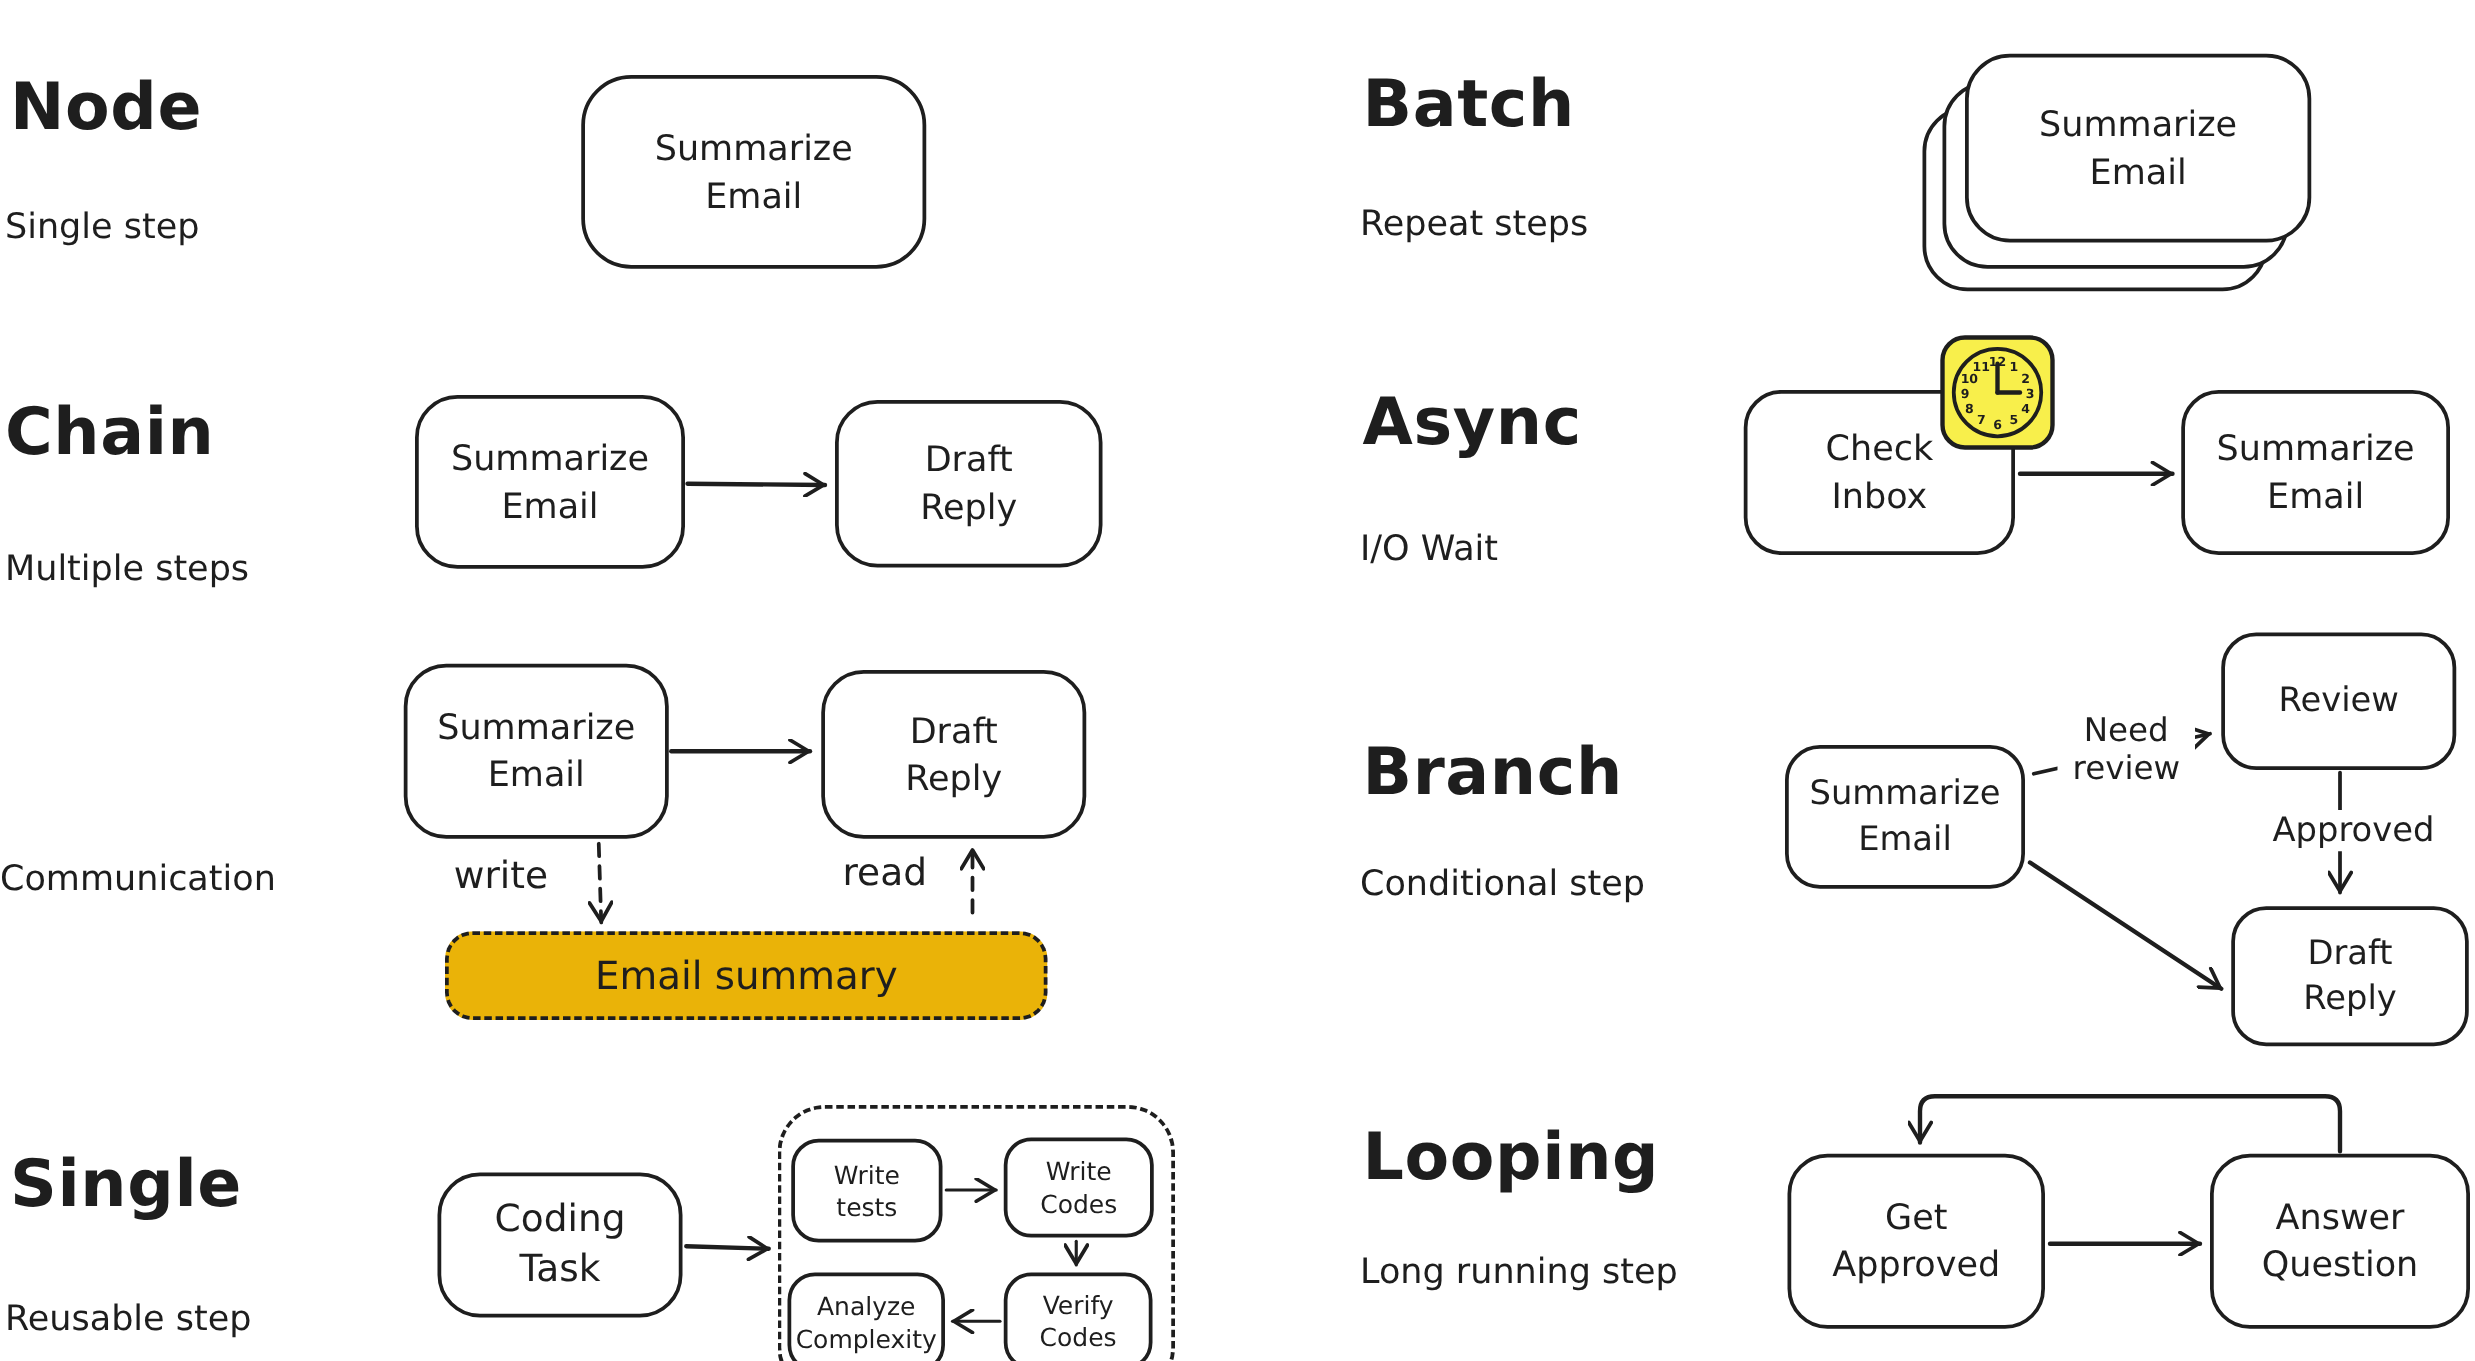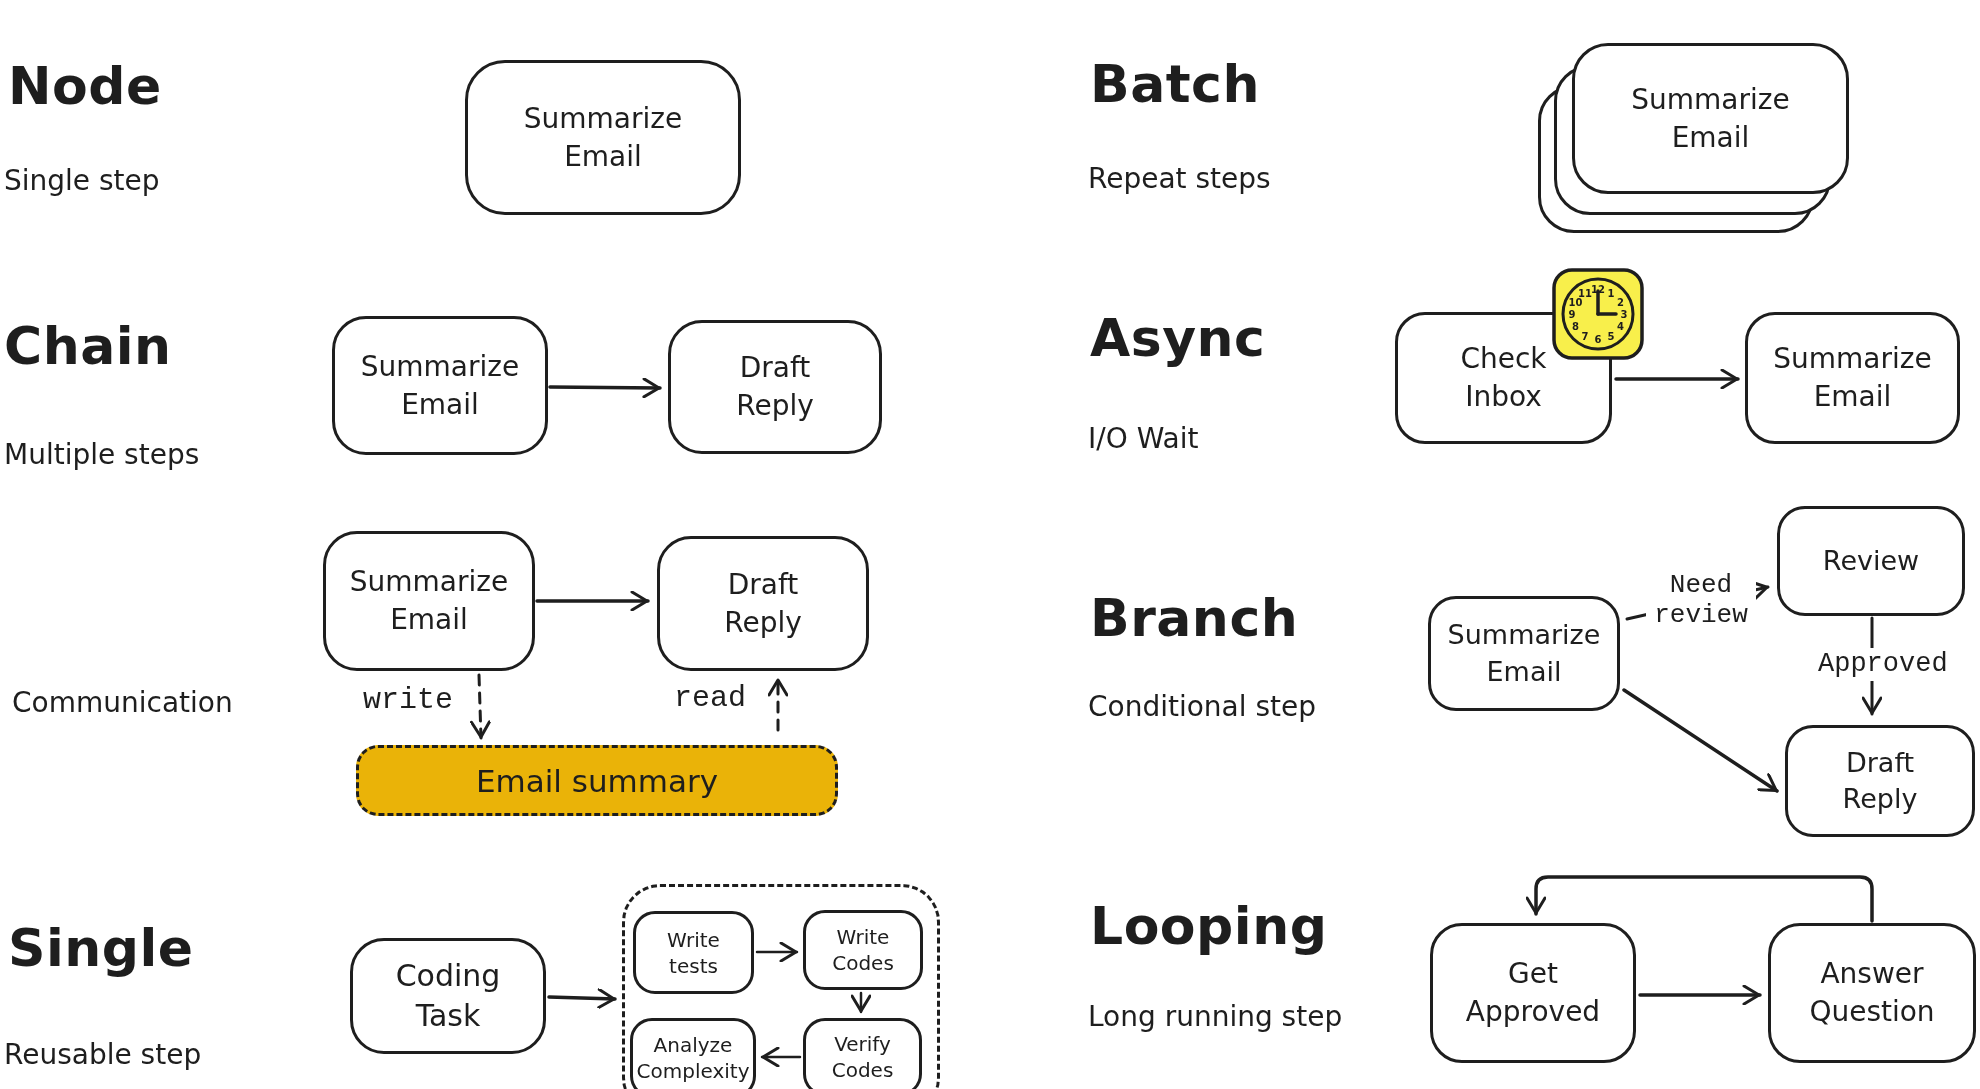--- a/index.html
+++ b/index.html
@@ -25,21 +25,21 @@
     position:absolute;box-sizing:border-box;background:#eab308;
     border:3px dashed #1e1e1e;border-radius:22px;
     display:flex;align-items:center;justify-content:center;text-align:center;
     font-size:31px;z-index:1;
   }
   .nest-frame{
     position:absolute;box-sizing:border-box;
     border:3px dashed #1e1e1e;border-radius:38px;background:#fff;z-index:1;
   }
   .arrow-label{
-    position:absolute;font-size:30px;white-space:pre-line;z-index:6;font-family:Liberation Mono, monospace;
+    position:absolute;font-size:30px;white-space:pre-line;z-index:6;
   }
   .arrow-label.bg{background:#fff;padding:1px 6px;text-align:center;line-height:1.15;}
   .card{
     position:absolute;box-sizing:border-box;background:#fff;
     border:3.5px solid #1e1e1e;border-radius:36px;
   }
   #wires{position:absolute;left:0;top:0;z-index:5;pointer-events:none;}
   #clock{position:absolute;left:1552px;top:230px;z-index:7;}
 </style>
 </head>
@@ -52,21 +52,21 @@
   <div class="box" style="left:465px;top:22px;width:276px;height:155px;border-radius:40px">Summarize
 Email</div>
 
   <div class="title" style="left:4px;top:278px">Chain</div>
   <div class="subtitle" style="left:4px;top:400px">Multiple steps</div>
   <div class="box" style="left:332px;top:278px;width:216px;height:139px">Summarize
 Email</div>
   <div class="box" style="left:668px;top:282px;width:214px;height:134px">Draft
 Reply</div>
 
-  <div class="subtitle" style="left:12px;top:648px">Communication</div>
+  <div class="subtitle" style="left:0px;top:648px">Communication</div>
   <div class="box" style="left:323px;top:493px;width:212px;height:140px">Summarize
 Email</div>
   <div class="box" style="left:657px;top:498px;width:212px;height:135px">Draft
 Reply</div>
   <div class="arrow-label" style="left:363px;top:645px">write</div>
   <div class="arrow-label" style="left:674px;top:643px">read</div>
   <div class="dashedbox" style="left:356px;top:707px;width:482px;height:71px">Email summary</div>
 
   <div class="title" style="left:8px;top:880px">Single</div>
   <div class="subtitle" style="left:4px;top:1000px">Reusable step</div>

